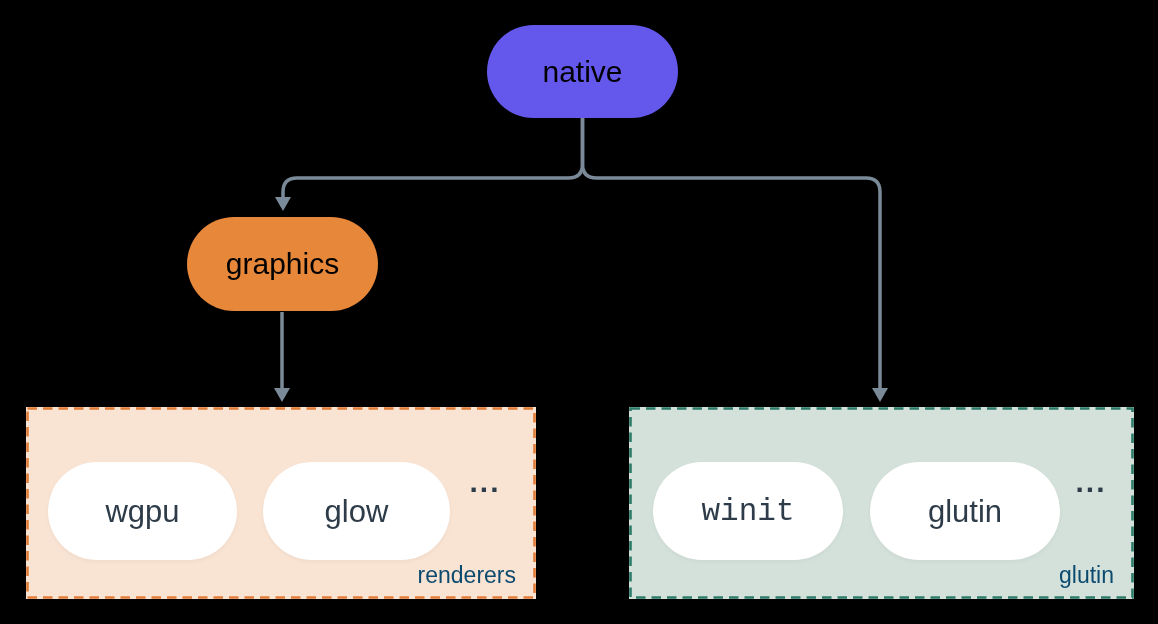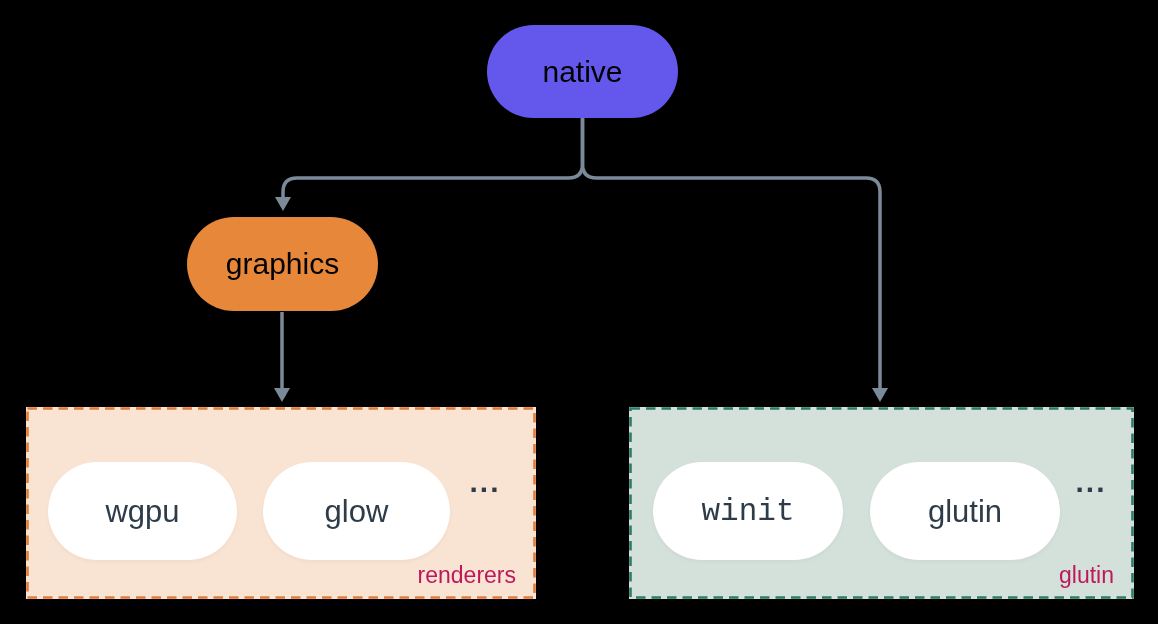--- a/index.html
+++ b/index.html
@@ -52,21 +52,21 @@
     position: absolute;
     top: 26px; height: 98px; width: 60px;
     display: flex; align-items: center; justify-content: center;
     color: #2e3c49; font-size: 30px; font-weight: 700; letter-spacing: 2px;
   }
   .ellipsis-renderers { left: 429px; }
   .ellipsis-shells    { left: 432px; }
   .group-label {
     position: absolute;
     right: 20px; bottom: 12px;
-    color: #be185d; font-size: 23px; line-height: 1;
+    color: #0c4a6e; font-size: 23px; line-height: 1;
   }
   .connectors {
     position: absolute;
     left: 0; top: 0;
     width: 1158px; height: 624px;
     z-index: 2;
     pointer-events: none;
   }
 </style>
 </head>

